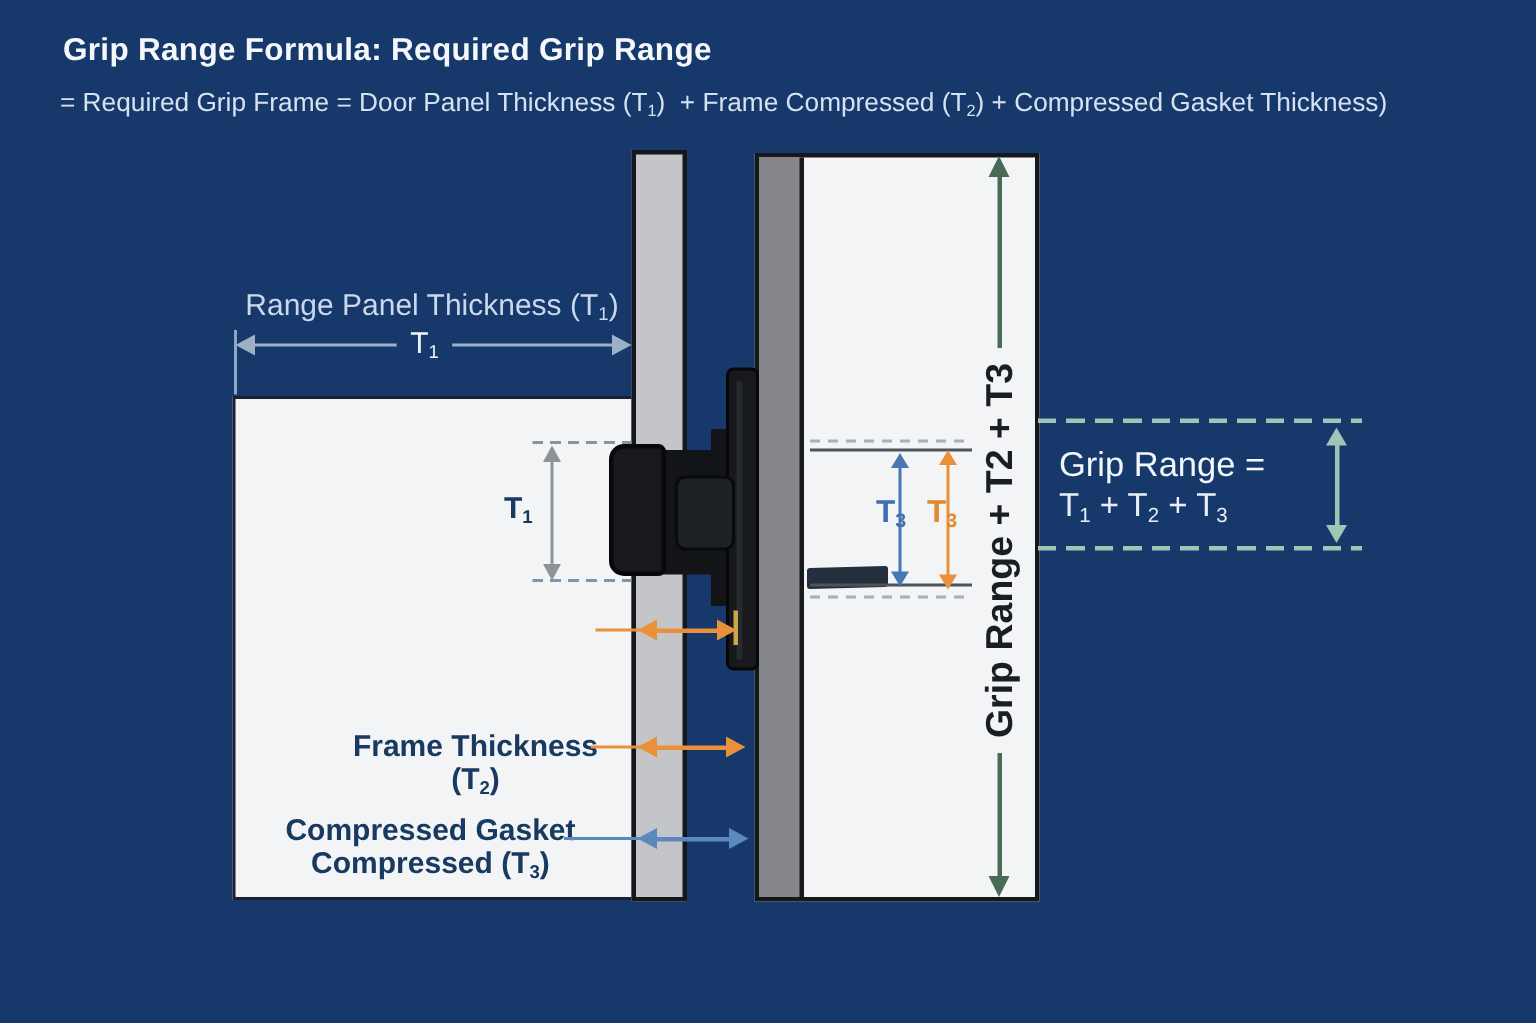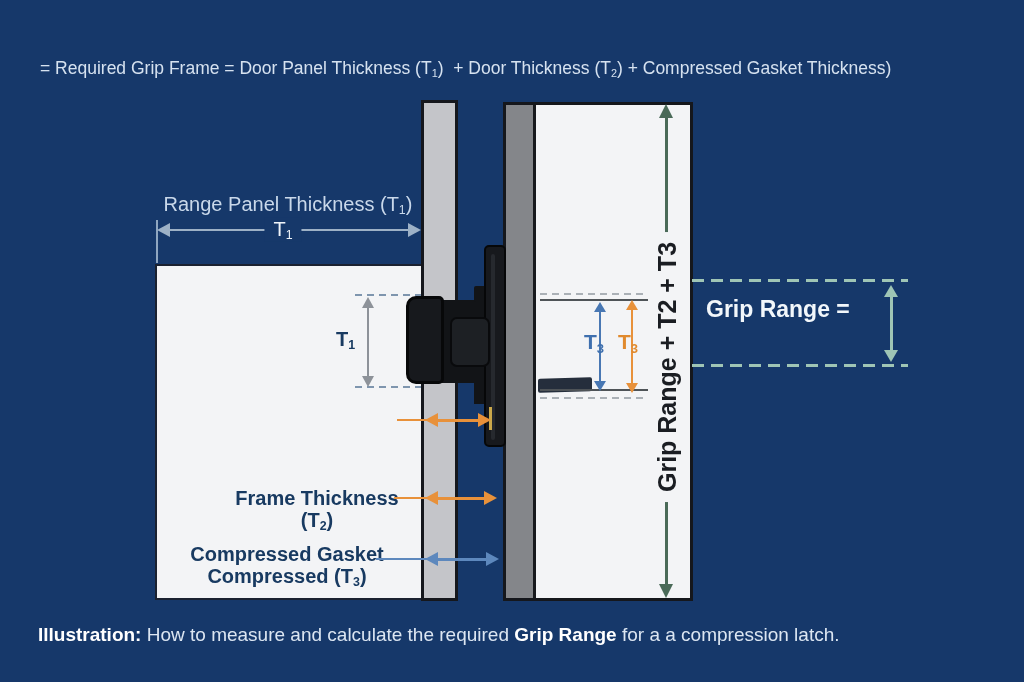--- a/index.html
+++ b/index.html
@@ -45,33 +45,34 @@
   .door-label{left:155px;top:193px;width:266px;text-align:center;font-size:20px;color:#c9d8ea;}
   .t1-dim-label{left:283px;top:230px;transform:translate(-50%,-50%);font-size:20px;color:#eef3f9;background:#16386a;padding:0 9px;}
   .t1-side-label{left:336px;top:328px;font-size:20px;}
   .frame-a-label{left:155px;top:409px;width:240px;text-align:right;font-size:20px;}
   .frame-b-label{left:217px;top:487px;width:200px;text-align:center;font-size:20px;line-height:22px;}
   .gasket-label{left:186px;top:543px;width:202px;text-align:center;font-size:20px;line-height:22px;}
   .t3-blue-label{left:578px;top:330px;width:32px;text-align:center;font-size:21px;font-weight:bold;color:#3e6fae;}
   .t3-orange-label{left:612px;top:330px;width:32px;text-align:center;font-size:21px;font-weight:bold;color:#e08a2e;}
   .grip-axis-label{left:667px;top:367px;transform:translate(-50%,-50%) rotate(-90deg);white-space:nowrap;
     font-size:25px;font-weight:bold;color:#1a1d22;background:#f3f4f6;padding:2px 10px;}
-  .grip-eq-title{left:706px;top:296px;font-size:23px;font-weight:bold;color:#f2f7fb;}
+  .grip-eq-title{left:706px;top:296px;font-size:23px;font-weight:normal;color:#f2f7fb;}
   .grip-eq-line{left:706px;top:324px;font-size:22px;color:#e9eff6;}
   .caption{left:38px;top:624px;font-size:19px;color:#dce6f2;}
   .caption b{color:#ffffff;}
 
   .keeper{left:538px;top:378px;width:54px;height:14px;background:#252e3c;border-radius:2px;transform:skewY(-1.5deg);}
 </style>
 </head>
 <body>
 
 <div class="stage">
 
-  <div class="abs formula"><span>= Required Grip Frame = Door Panel Thickness (T</span><span class="s">1</span><span>)  + Door Thickness (T</span><span class="s">2</span><span>) + Compressed Gasket Thickness)</span></div>
+  <div class="abs title">Grip Range Formula: Required Grip Range</div>
+  <div class="abs formula"><span>= Required Grip Frame = Door Panel Thickness (T</span><span class="s">1</span><span>)  + Frame Compressed (T</span><span class="s">2</span><span>) + Compressed Gasket Thickness)</span></div>
 
   <div class="abs door-panel"></div>
   <div class="abs flange-bar"></div>
   <div class="abs frame-panel">
     <div class="frame-strip"></div>
   </div>
 
   <div class="abs dash-gray" style="left:540px;top:293px;width:108px;"></div>
   <div class="abs solid-dk" style="left:540px;top:299px;width:108px;"></div>
   <div class="abs keeper"></div>
@@ -139,16 +140,16 @@
   <div class="hline" style="left:436px;top:558px;width:52px;height:3px;background:#5d88bd;"></div>
   <div class="tri" style="left:425px;top:552px;border-top:7px solid transparent;border-bottom:7px solid transparent;border-right:13px solid #5d88bd;"></div>
   <div class="tri" style="left:486px;top:552px;border-top:7px solid transparent;border-bottom:7px solid transparent;border-left:13px solid #5d88bd;"></div>
 
   <div class="abs dash-teal" style="left:692px;top:279px;width:216px;"></div>
   <div class="abs dash-teal" style="left:692px;top:364px;width:216px;"></div>
   <div class="vline" style="left:890px;top:295px;width:3px;height:58px;background:#9fc5b5;"></div>
   <div class="tri" style="left:884px;top:285px;border-left:7px solid transparent;border-right:7px solid transparent;border-bottom:12px solid #9fc5b5;"></div>
   <div class="tri" style="left:884px;top:350px;border-left:7px solid transparent;border-right:7px solid transparent;border-top:12px solid #9fc5b5;"></div>
   <div class="abs grip-eq-title">Grip Range =</div>
+  <div class="abs grip-eq-line"><span>T</span><span class="s">1</span><span> + </span><span>T</span><span class="s">2</span><span> + </span><span>T</span><span class="s">3</span></div>
 
-  <div class="abs caption"><b>Illustration:</b><span> How to measure and calculate the required </span><b>Grip Range</b><span> for a a compression latch.</span></div>
 
 </div>
 
 </body></html>

